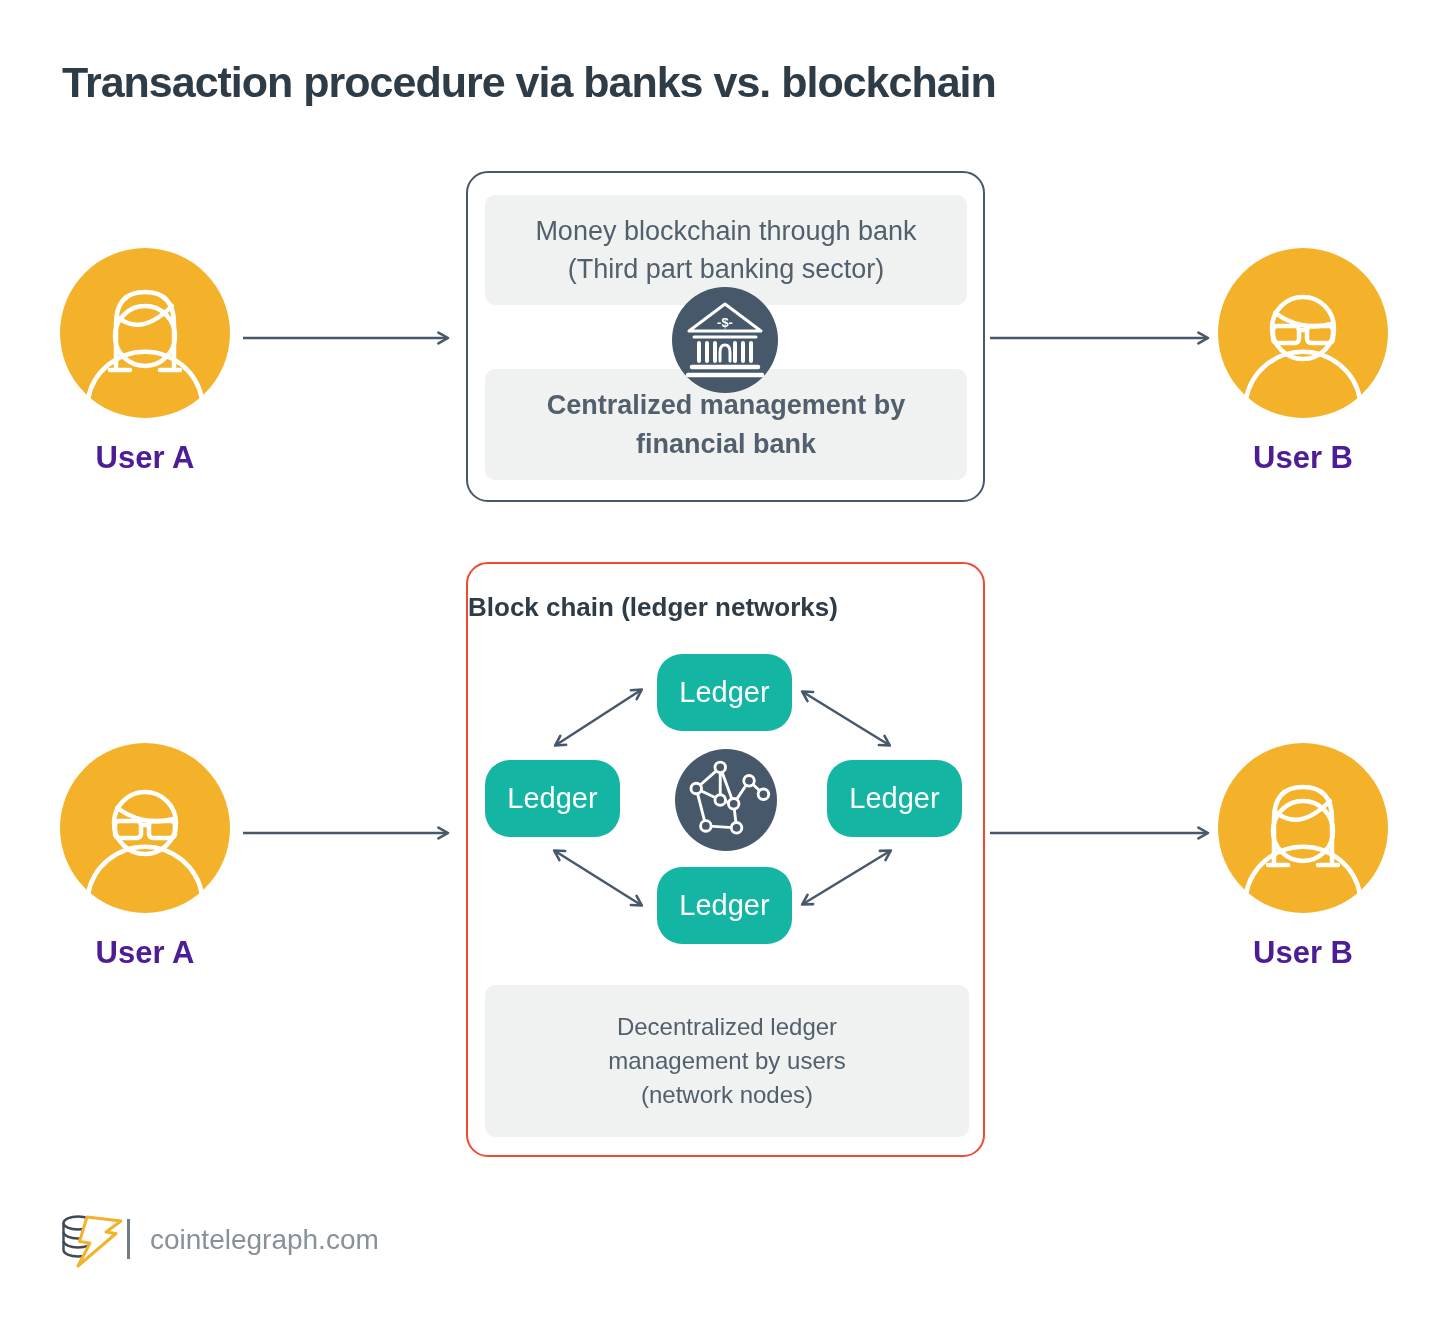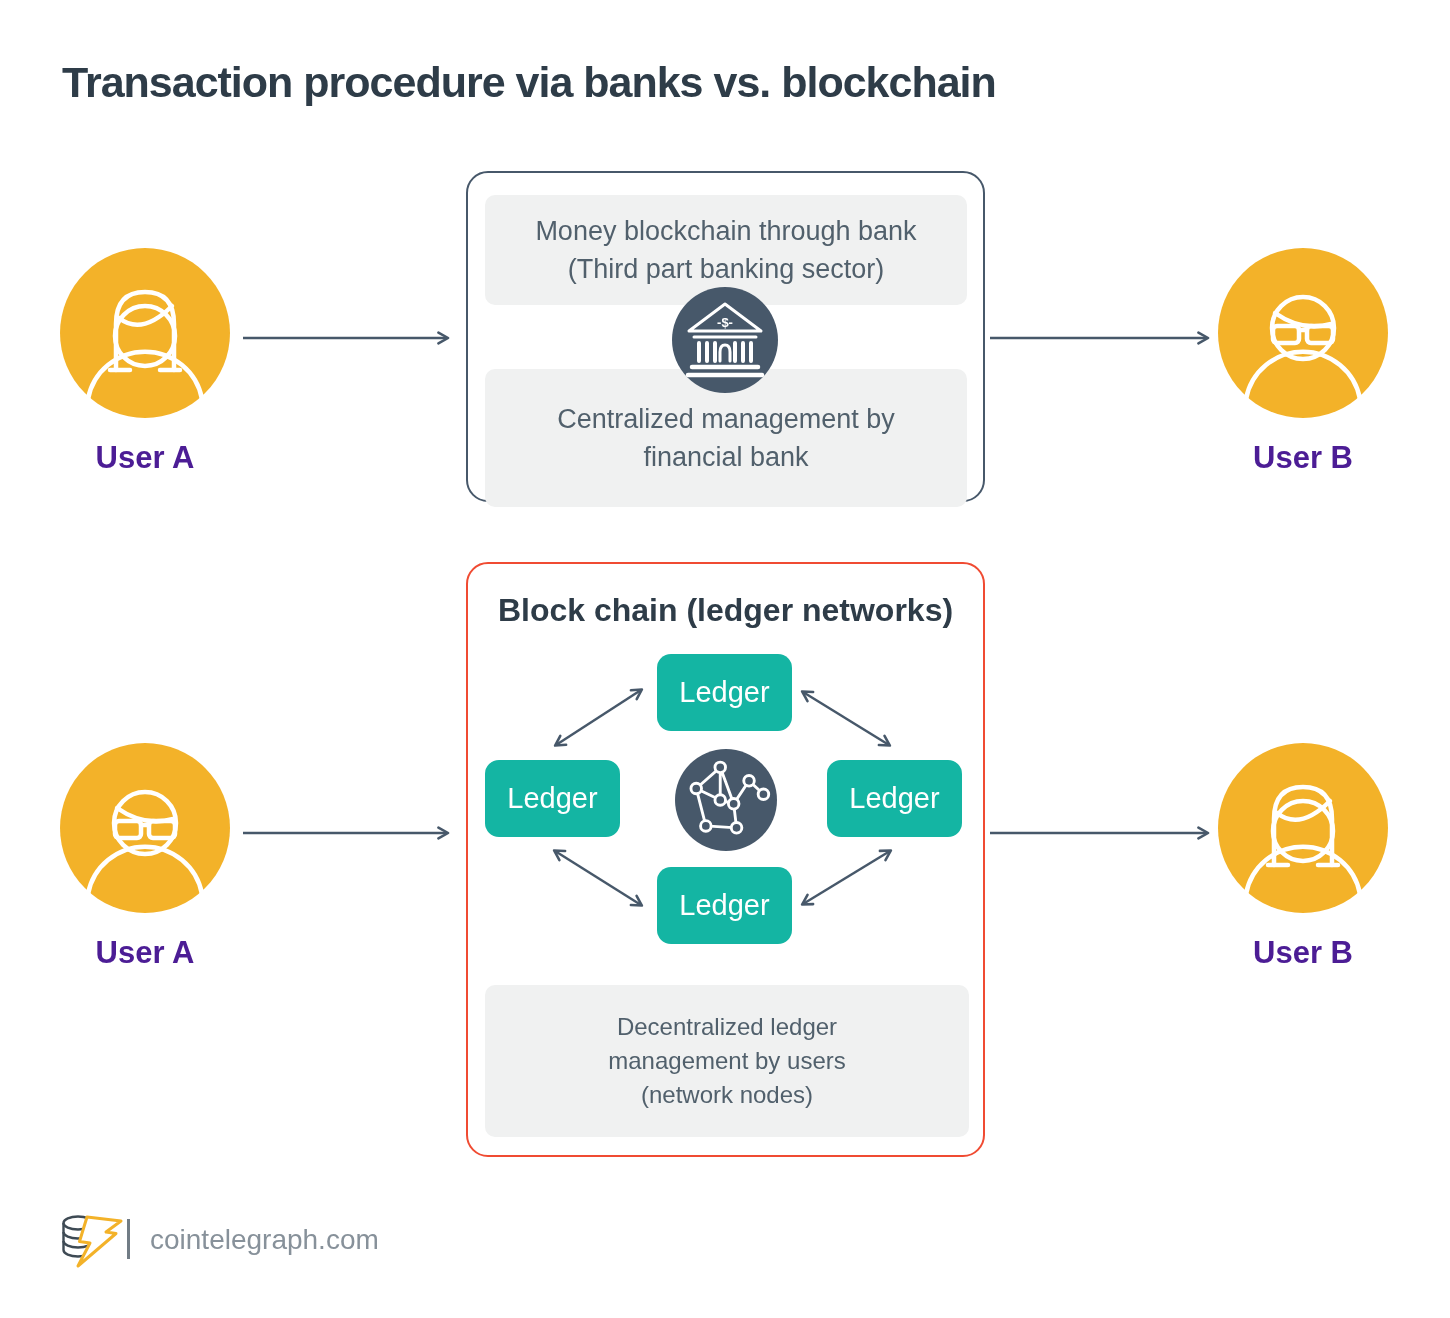--- a/index.html
+++ b/index.html
@@ -32,38 +32,38 @@
   .bank-box{
     position:absolute; left:466px; top:171px; width:519px; height:331px;
     border:2.5px solid var(--slate,#47586A); border-radius:22px; background:#fff;
   }
   .panel{
     position:absolute; background:var(--panel-gray,#F0F1F1); border-radius:10px;
     display:flex; align-items:center; justify-content:center; text-align:center;
     color:var(--body-text,#51606C); font-size:27px; line-height:1.42; white-space:pre-line;
   }
   .bank-panel-top{left:17px; top:22px; width:482px; height:110px;}
-  .bank-panel-bottom{left:17px; top:196px; width:482px; height:138px;}
+  .bank-panel-bottom{left:17px; top:196px; width:482px; height:111px;font-weight:bold;}
   .center-badge{
     position:absolute; border-radius:50%; background:var(--slate,#47586A);
     display:flex; align-items:center; justify-content:center;
   }
   .bank-badge{left:204px; top:114px; width:106px; height:106px;}
   
   .chain-box{
     position:absolute; left:466px; top:562px; width:519px; height:595px;
     border:2.5px solid var(--red,#F04B32); border-radius:22px; background:#fff;
   }
   .chain-title{
-    position:absolute; left:0; top:28px; width:100%; text-align:center;
-    font-size:32px; font-weight:bold; color:var(--heading,#2E3C48);
+    position:absolute; left:0; top:28px; width:100%; 
+    font-size:26px; font-weight:bold; color:var(--heading,#2E3C48);
   }
   .ledger{
     position:absolute; width:135px; height:77px; background:var(--teal,#14B5A3);
-    border-radius:14px; display:flex; align-items:center; justify-content:center;
+    border-radius:25px; display:flex; align-items:center; justify-content:center;
     color:#fff; font-size:29px;
   }
   .ledger-top{left:189px; top:90px;}
   .ledger-left{left:17px; top:196px;}
   .ledger-right{left:359px; top:196px;}
   .ledger-bottom{left:189px; top:303px;}
   .net-badge{left:207px; top:185px; width:102px; height:102px;}
   .chain-arrows{position:absolute; left:0; top:0; width:519px; height:595px; pointer-events:none;}
   .chain-panel{left:17px; top:421px; width:484px; height:152px; font-size:24px;}
   

